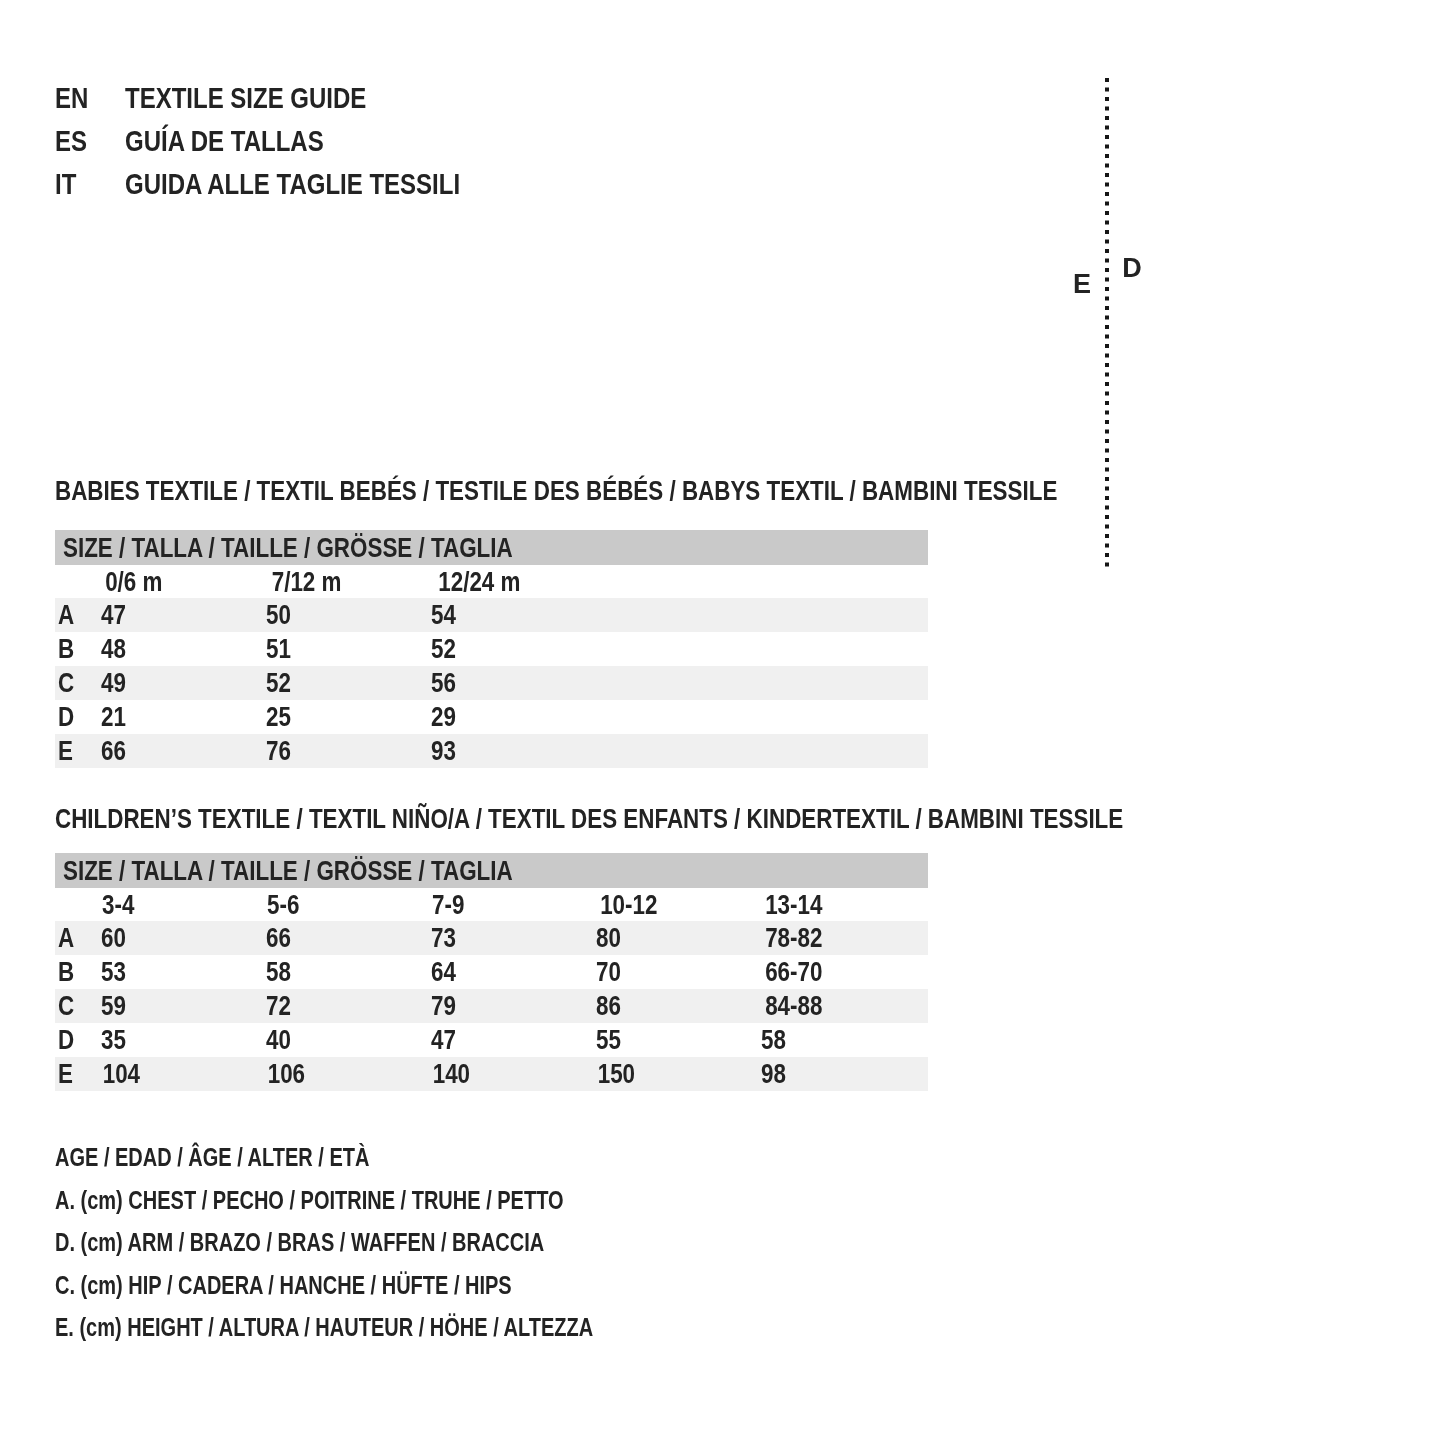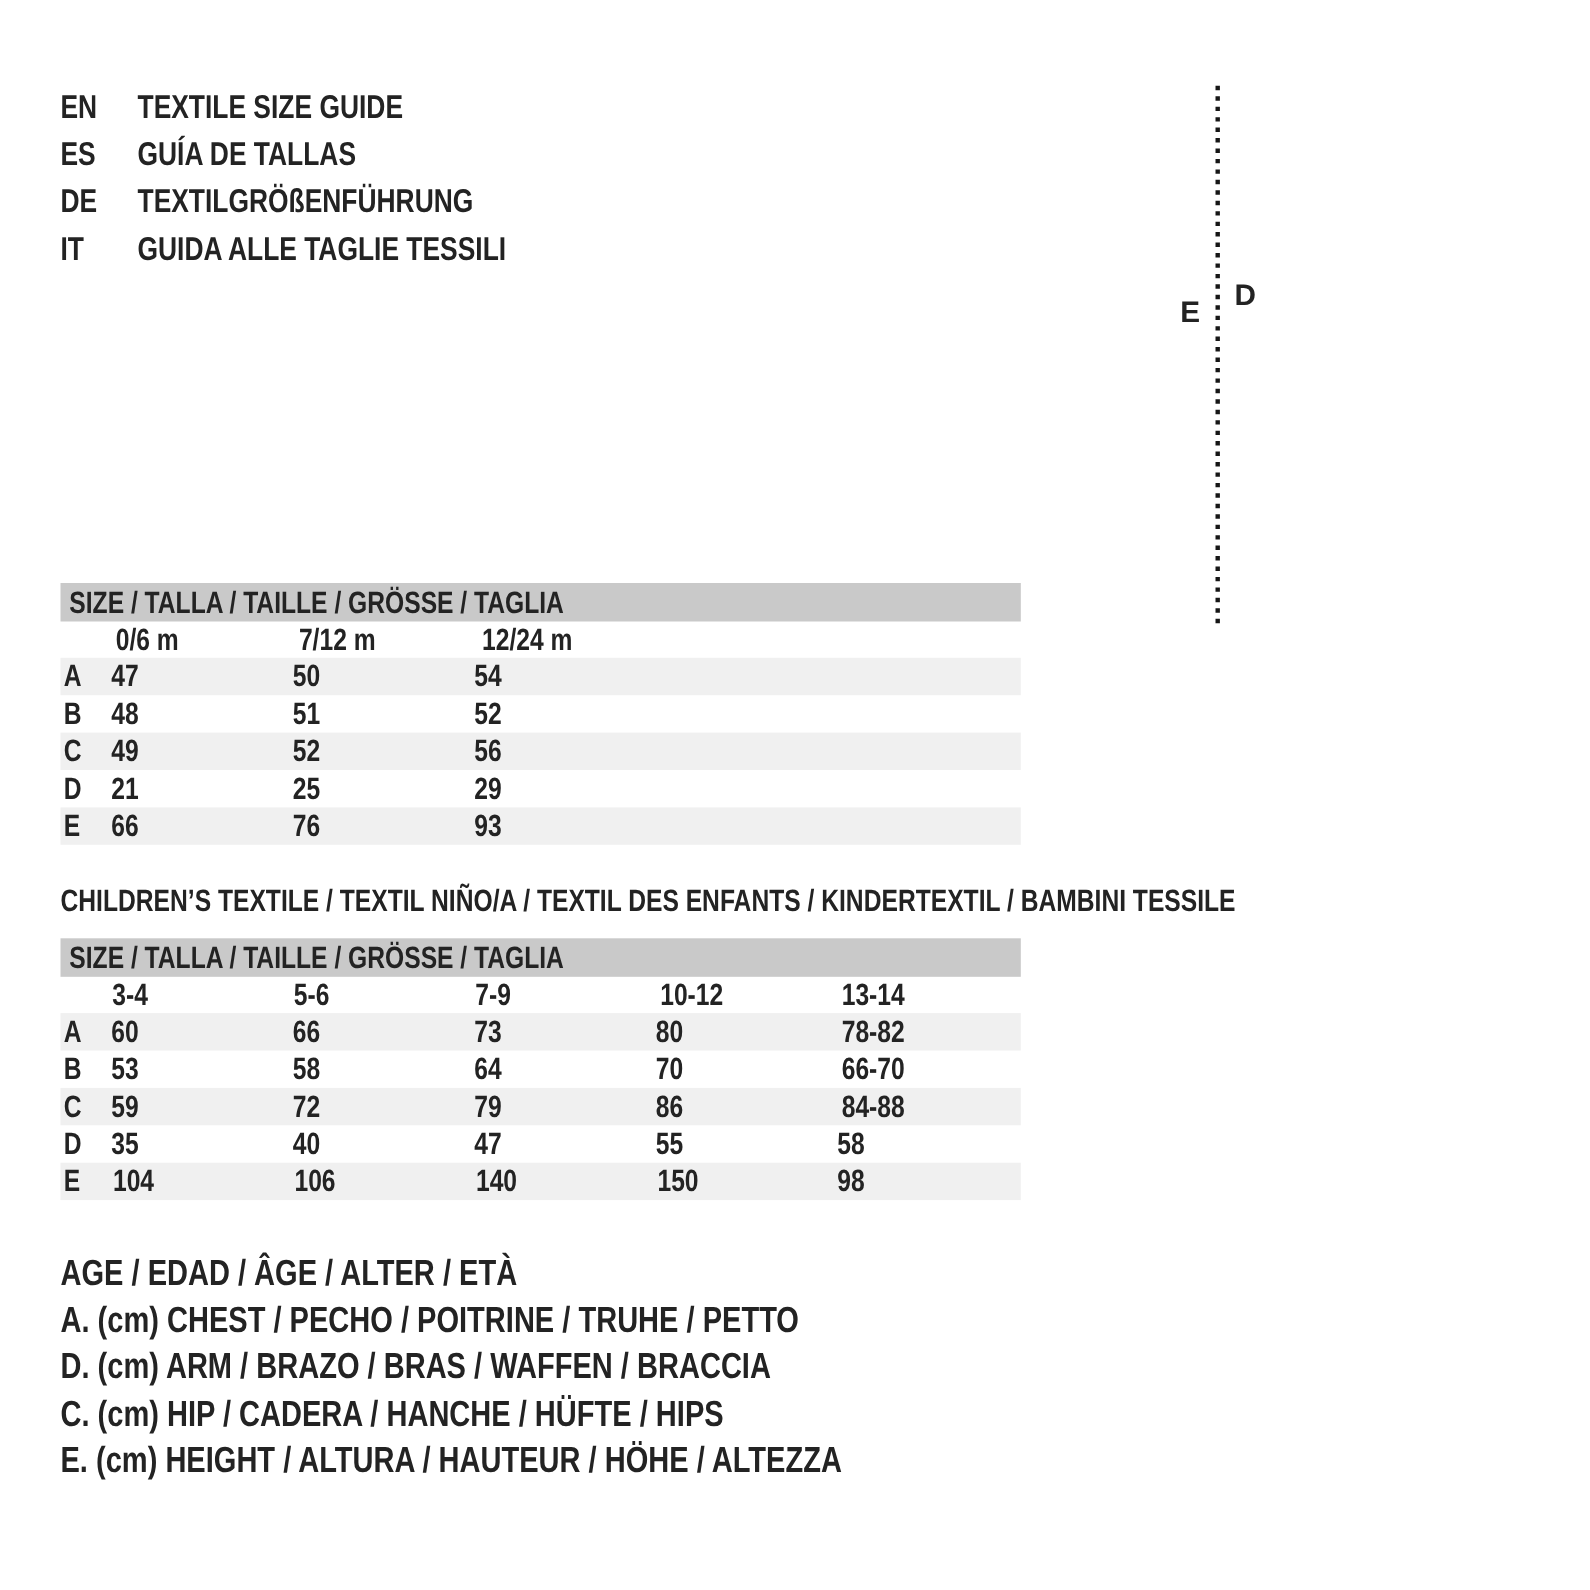--- a/index.html
+++ b/index.html
@@ -26,50 +26,49 @@
   .table-babies{top:530px;}
   .table-children{top:853px;}
   .size-bar{height:35px;line-height:35px;background:#c9c9c9;padding-left:8px;font-size:28px;}
   .col-row{height:33px;line-height:33px;display:flex;font-size:28px;}
   .data-row{height:34px;line-height:34px;display:flex;font-size:28px;}
   .data-row.alt{background:#f0f0f0;}
   .row-label{width:40px;padding-left:3px;}
   .cell{width:165px;text-align:left;}
 
   
-  .legend{position:absolute;left:55px;top:1136px;font-size:33px;line-height:42.5px;}
+  .legend{position:absolute;left:55px;top:1136px;font-size:25px;line-height:42.5px;}
 
   
   .figure{position:absolute;left:1070px;top:70px;width:340px;height:510px;}
   .figure text{font-family:"Liberation Sans",sans-serif;font-weight:bold;font-size:27px;fill:#232323;}
 </style>
 </head>
 <body>
 
 <div class="page">
 
   <div class="langs">
       <div class="lang-row">
         <div class="lang-code"><span class="sq">EN</span></div>
         <div class="lang-title"><span class="sq">TEXTILE SIZE GUIDE</span></div>
       </div>
       <div class="lang-row">
         <div class="lang-code"><span class="sq">ES</span></div>
         <div class="lang-title"><span class="sq">GUÍA DE TALLAS</span></div>
       </div>
       <div class="lang-row">
-        <div class="lang-code"><span class="sq">DE</span></div>
-        <div class="lang-title"><span class="sq">TEXTILGRÖßENFÜHRUNG</span></div>
-      </div>
-      <div class="lang-row">
         <div class="lang-code"><span class="sq">IT</span></div>
         <div class="lang-title"><span class="sq">GUIDA ALLE TAGLIE TESSILI</span></div>
       </div>
     </div>
 
+  <div class="section-title title-babies">
+    <span class="sq">BABIES TEXTILE / TEXTIL BEBÉS / TESTILE DES BÉBÉS / BABYS TEXTIL / BAMBINI TESSILE</span>
+  </div>
   <div class="size-table table-babies">
     <div class="size-bar">
       <span class="sq">SIZE / TALLA / TAILLE / GRÖSSE / TAGLIA</span>
     </div>
     <div id="babies-body">
         <div class="col-row">
           <div class="row-label"></div>
           <div class="cell"><span class="sqc">0/6 m</span></div>
           <div class="cell"><span class="sqc">7/12 m</span></div>
           <div class="cell"><span class="sqc">12/24 m</span></div>

